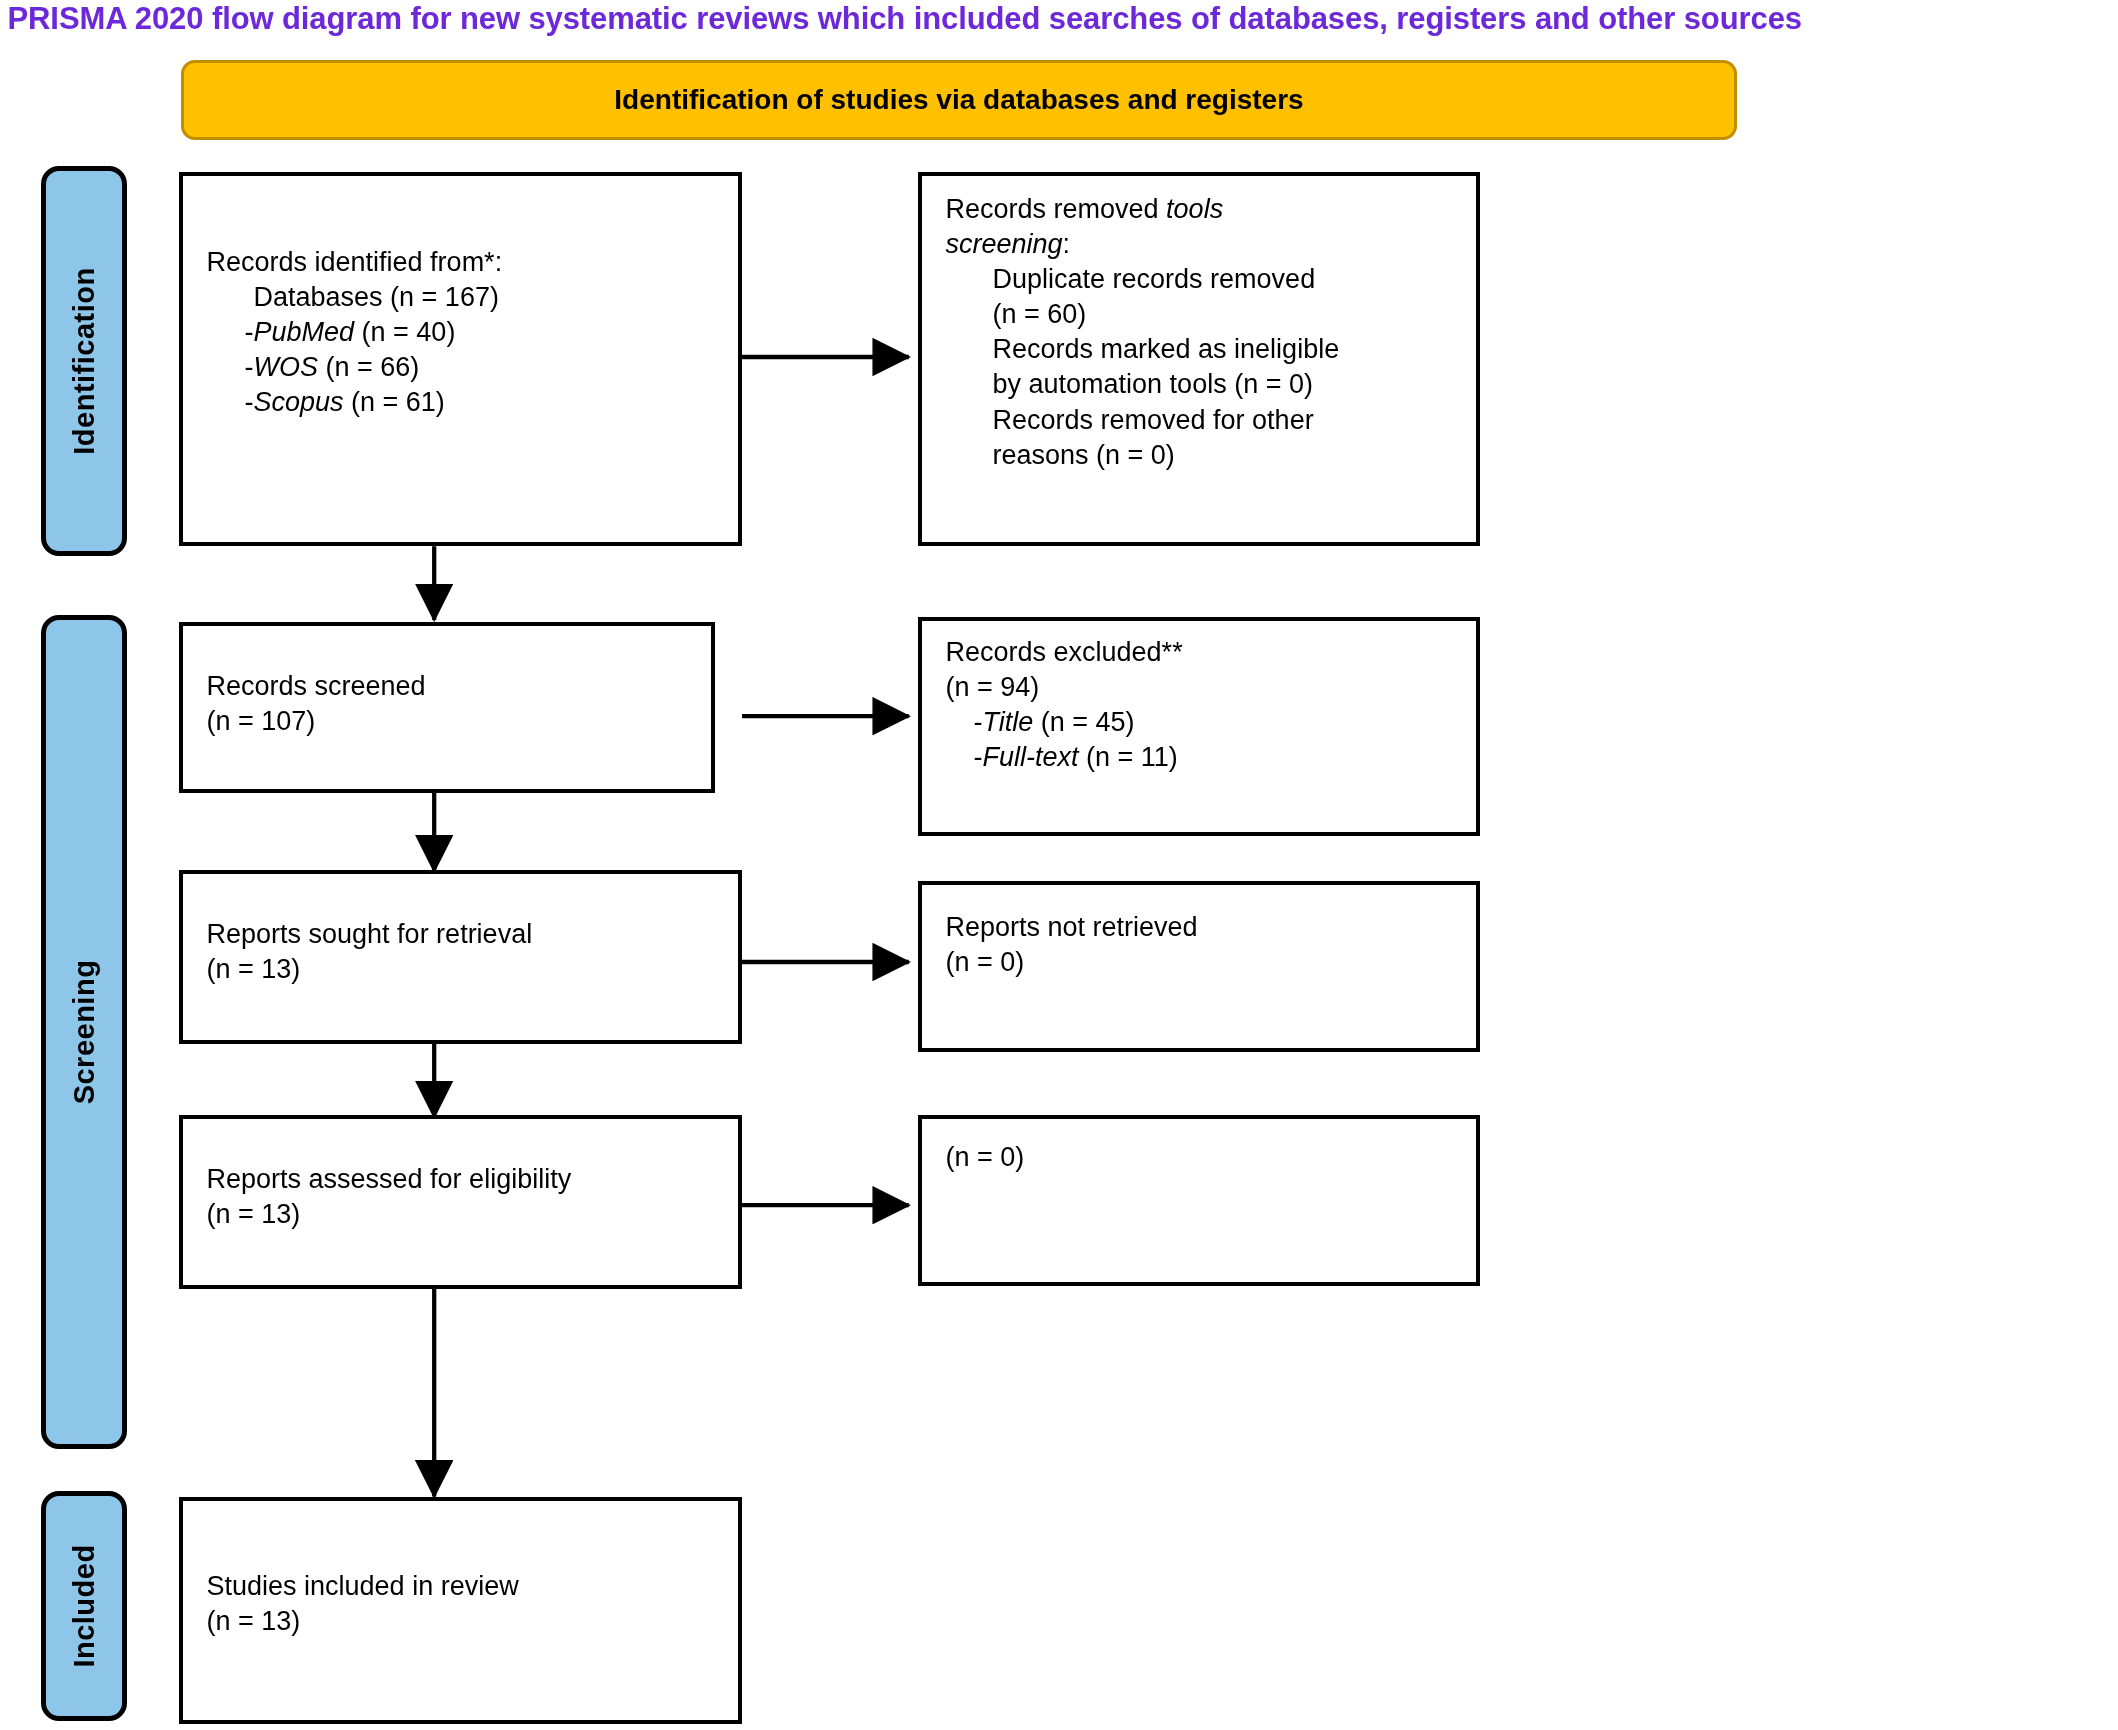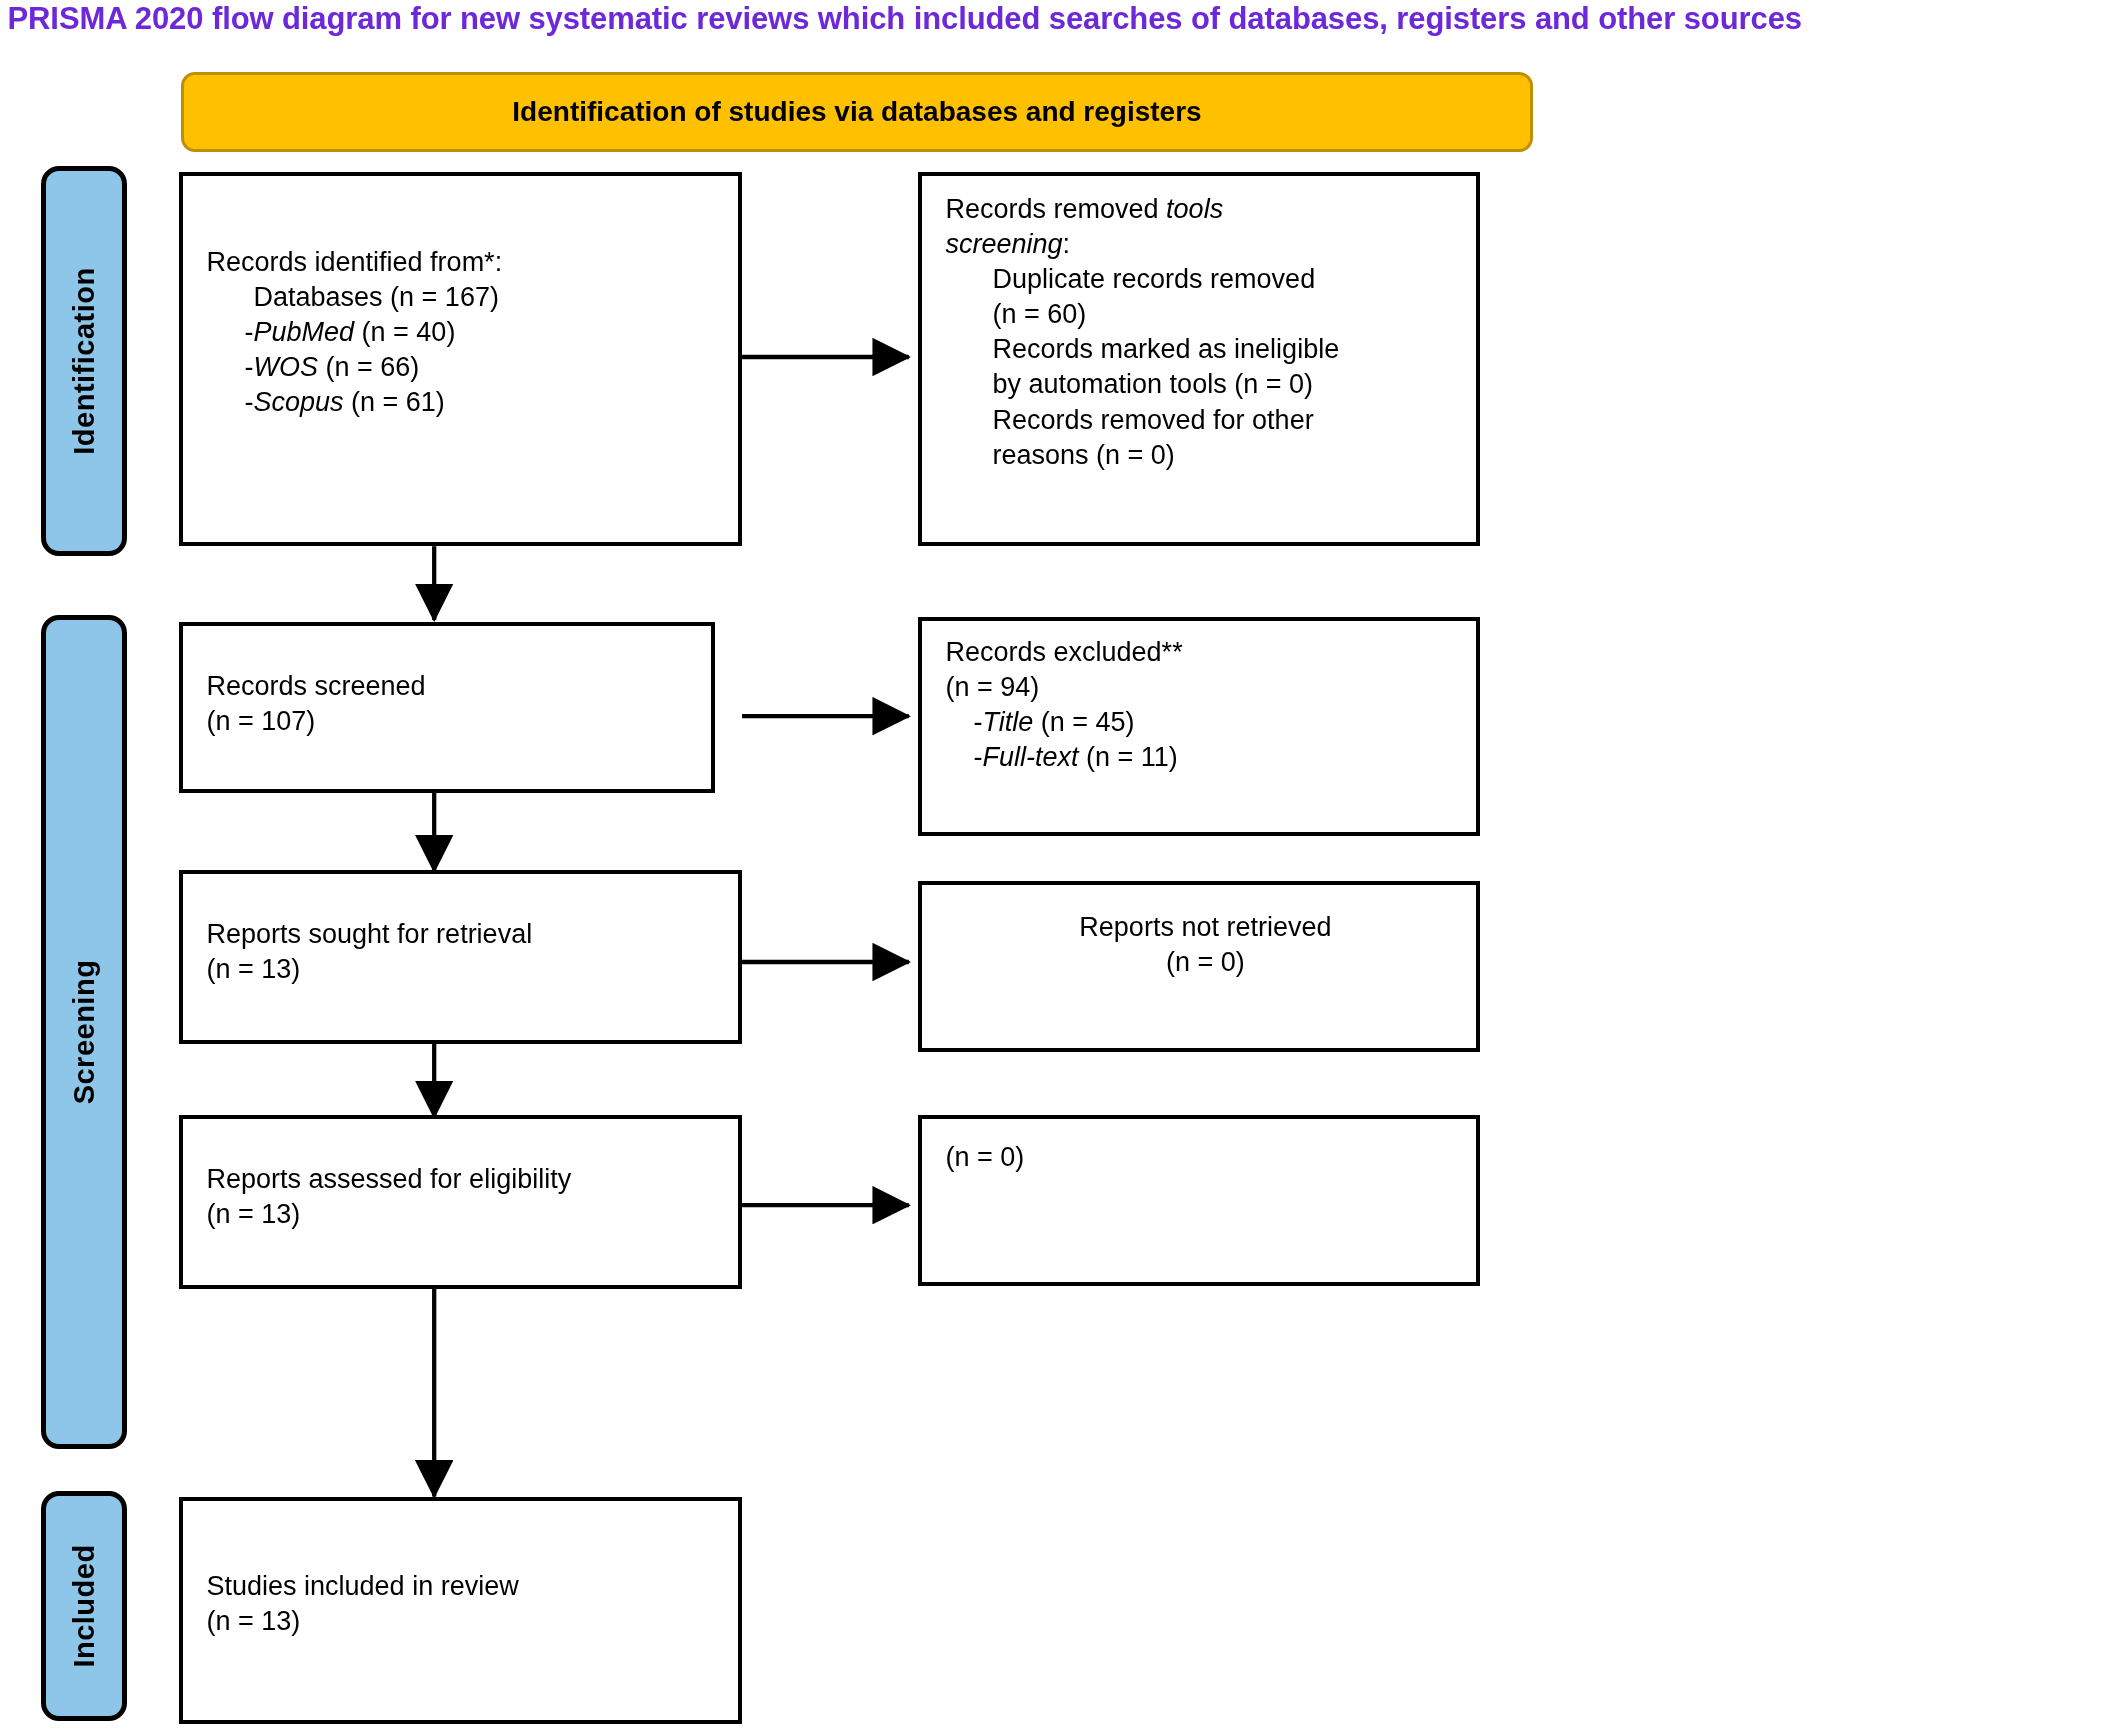--- a/index.html
+++ b/index.html
@@ -137,21 +137,21 @@
   </div>
 
   <div class="stage-pill" style="left:41px; top:615px; width:86px; height:834px;">
     <span class="stage-label">Screening</span>
   </div>
 
   <div class="stage-pill" style="left:41px; top:1491px; width:86px; height:230px;">
     <span class="stage-label">Included</span>
   </div>
 
-  <div class="banner" style="left:181px; top:72px; width:1352px; height:80px;">
+  <div class="banner" style="left:181px; top:60px; width:1556px; height:80px;">
     <span class="banner-label">Identification of studies via databases and registers</span>
   </div>
 
   <div class="pbox" style="left:179px; top:172px; width:563px; height:374px;">
     <div class="pbox-text" style="top:69px;">
       <span class="ln">Records identified from*:</span>
       <span class="ln ind1">Databases (n = 167)</span>
       <span class="ln ind2"><span>-</span><i>PubMed</i><span> (n = 40)</span></span>
       <span class="ln ind2"><span>-</span><i>WOS</i><span> (n = 66)</span></span>
       <span class="ln ind2"><span>-</span><i>Scopus</i><span> (n = 61)</span></span>
@@ -187,21 +187,21 @@
     </div>
   </div>
 
   <div class="pbox" style="left:179px; top:870px; width:563px; height:174px;">
     <div class="pbox-text" style="top:43px;">
       <span class="ln">Reports sought for retrieval</span>
       <span class="ln">(n = 13)</span>
     </div>
   </div>
 
-  <div class="pbox" style="left:918px; top:881px; width:562px; height:171px;text-align:center;">
+  <div class="pbox" style="left:918px; top:881px; width:562px; height:171px;">
     <div class="pbox-text" style="top:24.6px;">
       <span class="ln">Reports not retrieved</span>
       <span class="ln">(n = 0)</span>
     </div>
   </div>
 
   <div class="pbox" style="left:179px; top:1115px; width:563px; height:174px;">
     <div class="pbox-text" style="top:43px;">
       <span class="ln">Reports assessed for eligibility</span>
       <span class="ln">(n = 13)</span>

